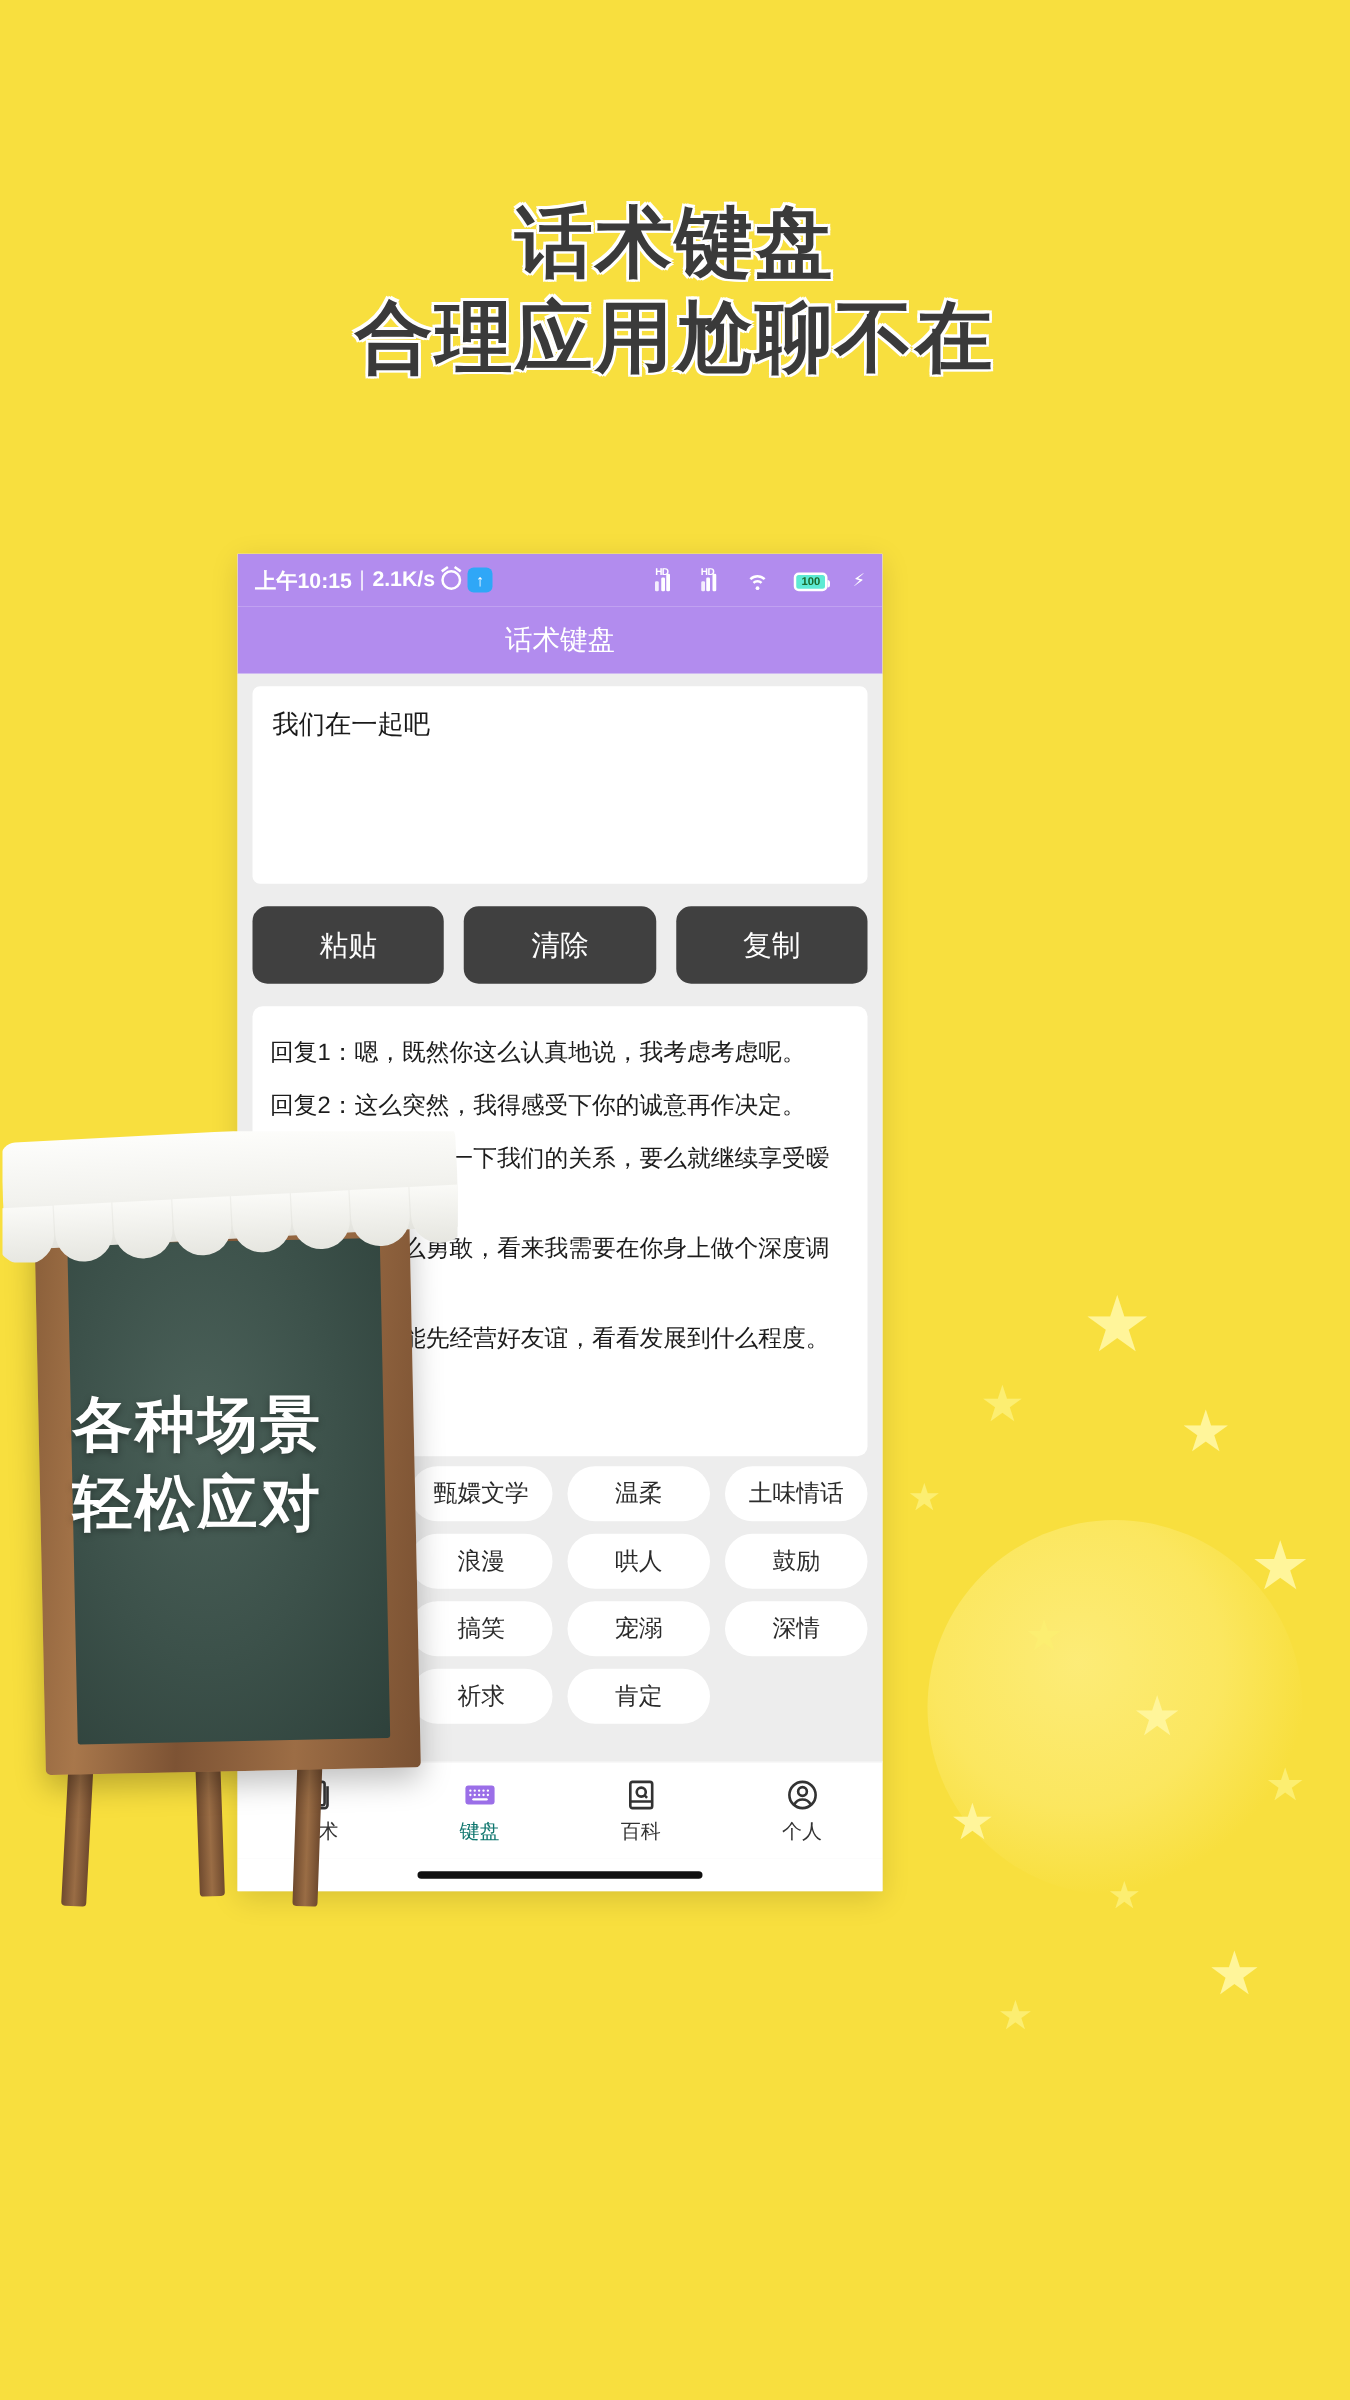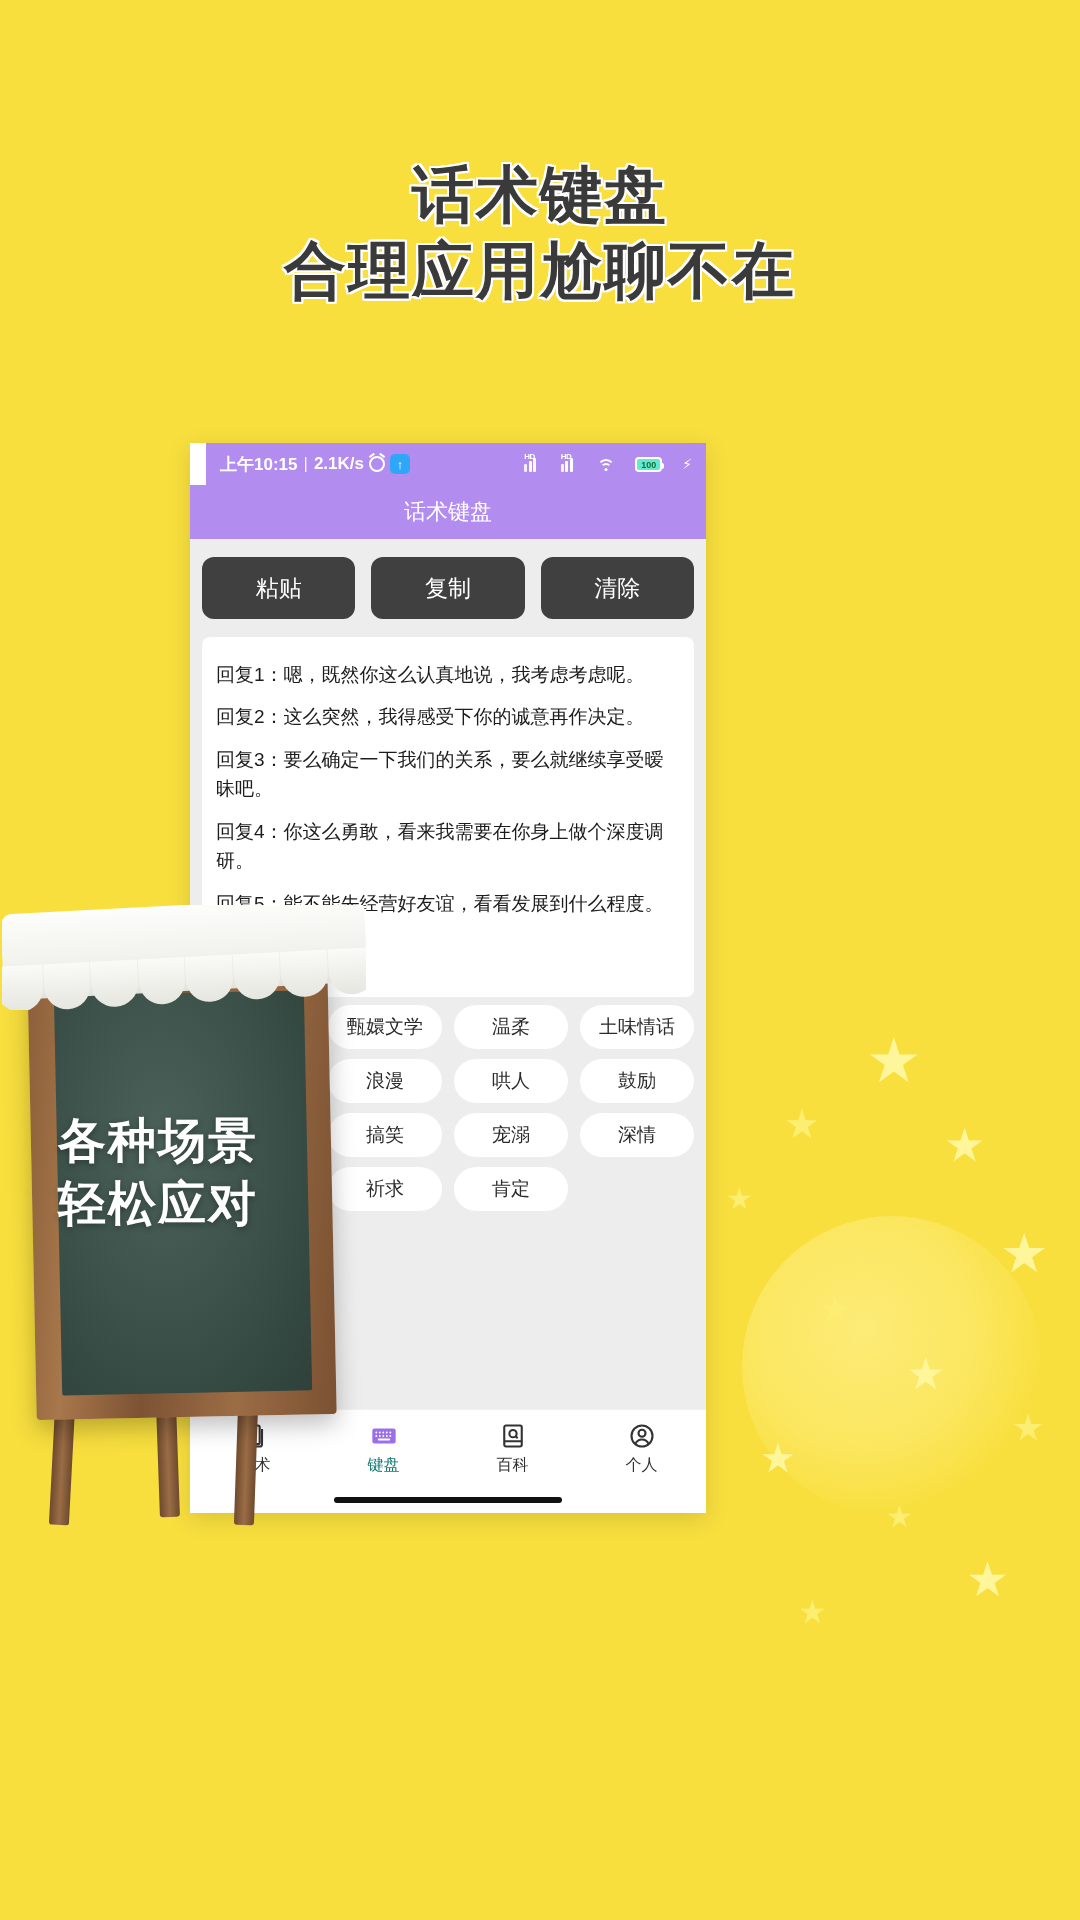--- a/index.html
+++ b/index.html
@@ -66,21 +66,20 @@
   
   #status-bar {
     height: 42px;
     background: #B28CEE;
     display: flex; align-items: center;
     padding: 0 14px;
     color: #fff;
     font-size: 17px;
     font-weight: 700;
     flex: none;
-    margin-left: 16px;
   }
   #status-left { display: flex; align-items: center; gap: 5px; white-space: nowrap; }
   #status-left .sep { font-weight: 400; opacity: .85; margin: 0 1px; }
   #status-right { margin-left: auto; display: flex; align-items: flex-end; gap: 20px; }
   .alarm-icon {
     width: 16px; height: 16px; border: 2px solid #fff; border-radius: 50%;
     position: relative; display: inline-block;
   }
   .alarm-icon::before, .alarm-icon::after {
     content: ""; position: absolute; top: -4px; width: 6px; height: 4px;
@@ -369,25 +368,28 @@
       <span class="bolt">⚡</span>
     </div>
   </div>
 
   <div id="app-header">
     <span>话术键盘</span>
   </div>
 
   <div id="app-body">
 
+    <div id="compose-box">
+      <span>我们在一起吧</span>
+    </div>
 
     <div id="action-row">
       <button class="act-btn">粘贴</button>
+      <button class="act-btn">清除</button>
       <button class="act-btn">复制</button>
-      <button class="act-btn">清除</button>
     </div>
 
     <div id="replies">
       <div class="reply">回复1：嗯，既然你这么认真地说，我考虑考虑呢。</div>
       <div class="reply">回复2：这么突然，我得感受下你的诚意再作决定。</div>
       <div class="reply">回复3：要么确定一下我们的关系，要么就继续享受暧昧吧。</div>
       <div class="reply">回复4：你这么勇敢，看来我需要在你身上做个深度调研。</div>
       <div class="reply">回复5：能不能先经营好友谊，看看发展到什么程度。</div>
     </div>
 

